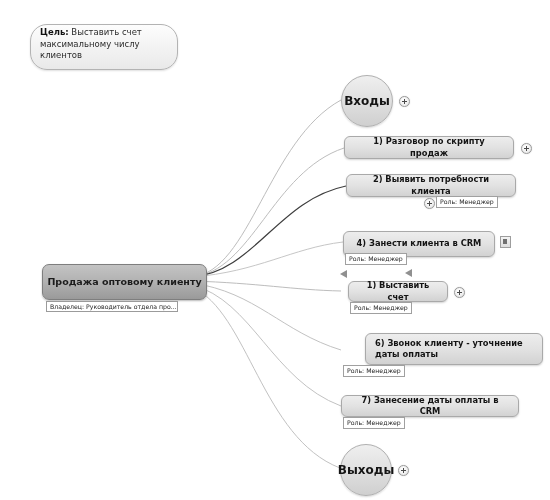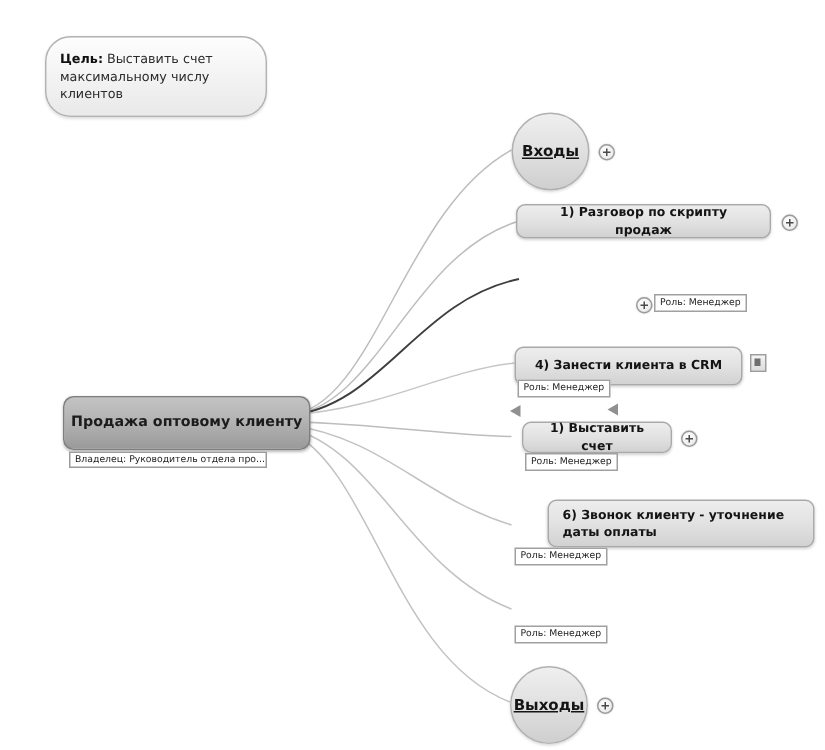--- a/index.html
+++ b/index.html
@@ -25,21 +25,21 @@
     width: 550px; height: 500px;
     pointer-events: none;
   }
 
   
   .goal-box {
     position: absolute;
     left: 30px;
     top: 24px;
     width: 148px;
-    padding: 10px 9px 7px 9px;
+    padding: 2px 9px 7px 9px;
     box-sizing: border-box;
     border: 1px solid #b3b3b3;
     border-radius: 17px;
     background: linear-gradient(to bottom, #fdfdfd 0%, #f2f2f2 55%, #e9e9e9 100%);
     box-shadow: 0 1px 2px rgba(0,0,0,0.13);
     font-size: 8.5px;
     line-height: 1.38;
     color: #2b2b2b;
   }
   .goal-box .goal-label {
@@ -106,24 +106,23 @@
     box-sizing: border-box;
     width: 52px;
     height: 52px;
     border-radius: 50%;
     border: 1px solid #b0b0b0;
     background: linear-gradient(to bottom, #efefef 0%, #e0e0e0 50%, #cfcfcf 100%);
     box-shadow: 0 1px 2px rgba(0,0,0,0.16);
     display: flex;
     align-items: center;
     justify-content: center;
-    font-size: 10px;
+    font-size: 12px;
     font-weight: bold;
     color: #141414;
-    text-decoration: underline;
   }
 
   
   .role-sub {
     position: absolute;
     box-sizing: border-box;
     border: 1px solid #a0a0a0;
     background: #ffffff;
     padding: 0px 3px 1px 3px;
     font-size: 6.2px;
@@ -217,20 +216,23 @@
   <div class="circle-node" style="left:341px; top:75px;">
     <span>Входы</span>
   </div>
   <div class="expand-btn" style="left:399px; top:96px;"></div>
 
   <div class="node" style="left:344px; top:136px; width:170px; height:23px;">
     <span>1) Разговор по скрипту продаж</span>
   </div>
   <div class="expand-btn" style="left:521px; top:143px;"></div>
 
+  <div class="node" style="left:346px; top:174px; width:170px; height:23px;">
+    <span>2) Выявить потребности клиента</span>
+  </div>
   <div class="expand-btn" style="left:424px; top:198px;"></div>
   <div class="role-sub" style="left:436px; top:196px;">Роль: Менеджер</div>
 
   <div class="node" style="left:343px; top:231px; width:152px; height:26px;">
     <span>4) Занести клиента в CRM</span>
   </div>
   <div class="note-icon" style="left:500px; top:236px;"></div>
   <div class="role-sub" style="left:345px; top:253px;">Роль: Менеджер</div>
 
   <div class="tri-marker" style="left:340px; top:270px;"></div>
@@ -240,20 +242,23 @@
     <span>1) Выставить счет</span>
   </div>
   <div class="expand-btn" style="left:454px; top:287px;"></div>
   <div class="role-sub" style="left:350px; top:302px;">Роль: Менеджер</div>
 
   <div class="node" style="left:341px; top:333px; width:178px; height:32px; text-align:left; justify-content:flex-start;margin-left:24px;">
     <span>6) Звонок клиенту - уточнение даты оплаты</span>
   </div>
   <div class="role-sub" style="left:343px; top:365px;">Роль: Менеджер</div>
 
+  <div class="node" style="left:341px; top:395px; width:178px; height:22px;">
+    <span>7) Занесение даты оплаты в CRM</span>
+  </div>
   <div class="role-sub" style="left:343px; top:417px;">Роль: Менеджер</div>
 
   <div class="circle-node" style="left:340px; top:444px;">
     <span>Выходы</span>
   </div>
   <div class="expand-btn" style="left:398px; top:465px;"></div>
 
 </div>
 
 </body></html>

